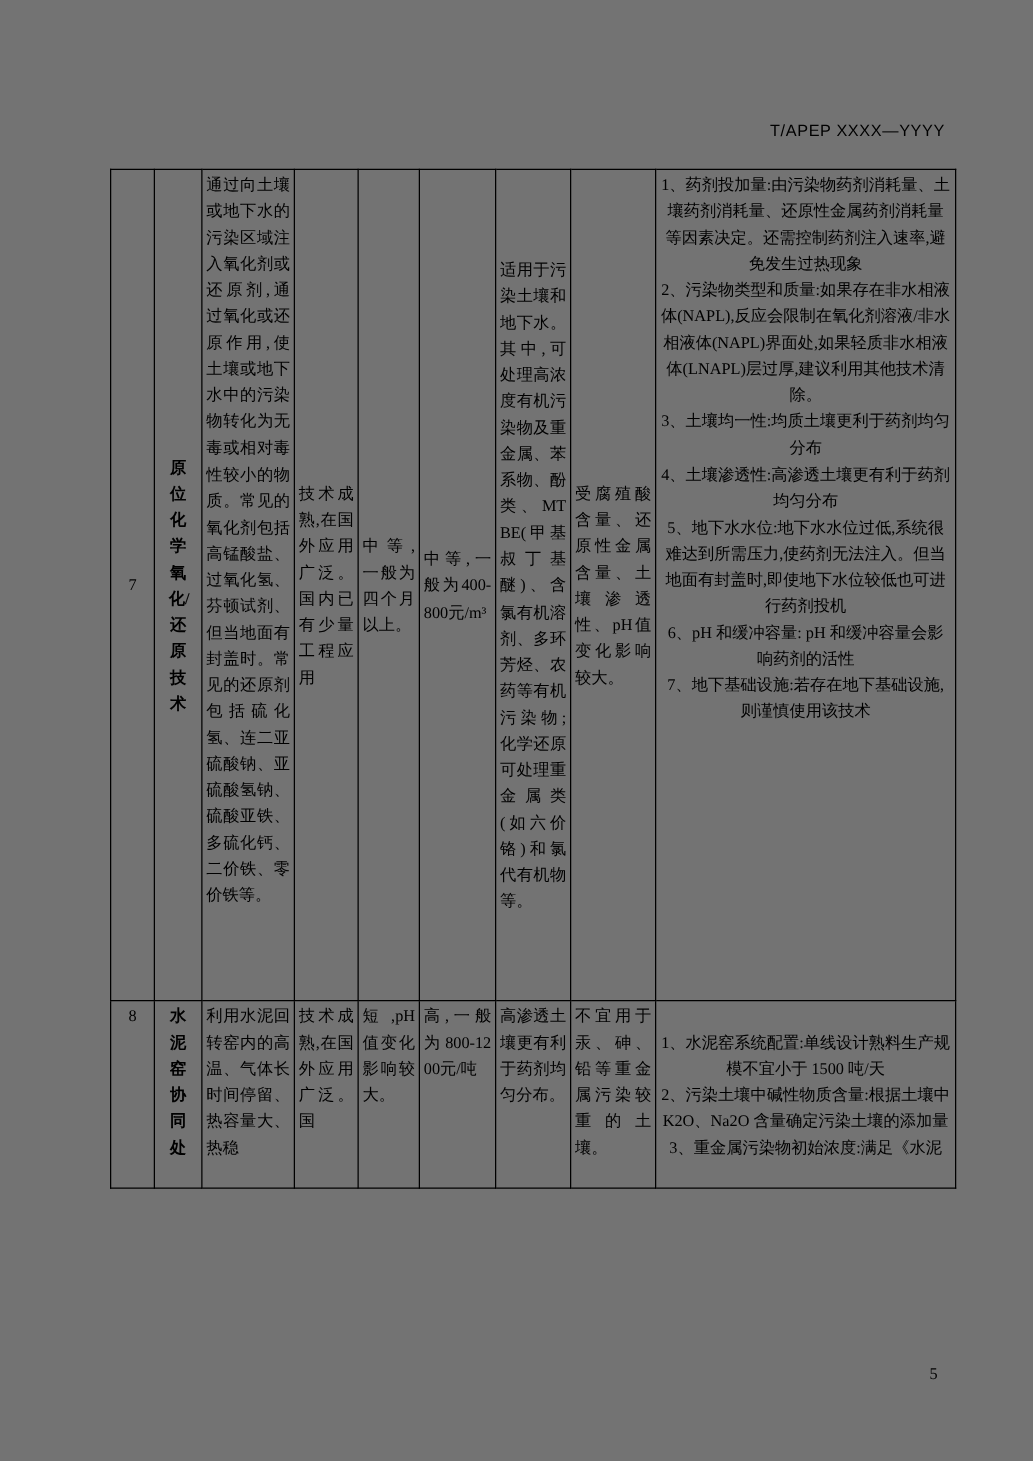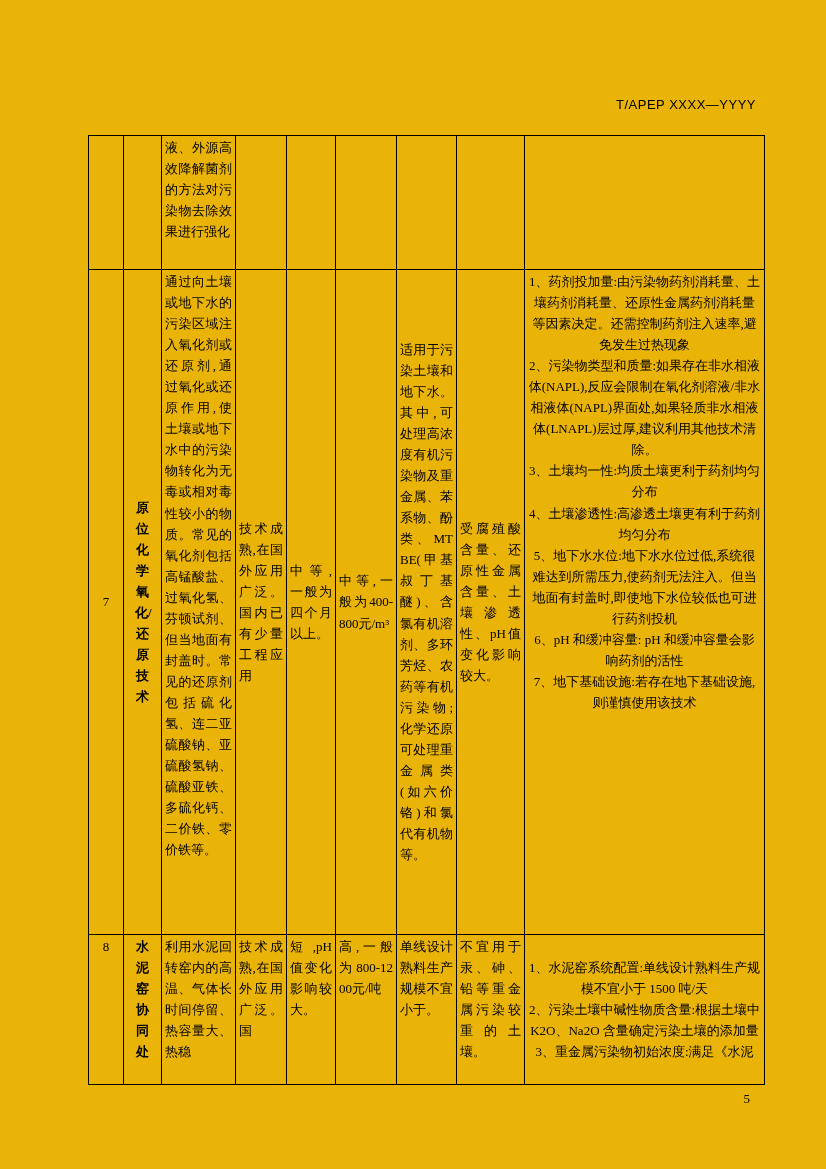--- a/index.html
+++ b/index.html
@@ -1,21 +1,21 @@
 <!DOCTYPE html>
 <html><head>
 <meta charset="utf-8">
 <style>
   * { margin: 0; padding: 0; box-sizing: border-box; }
   html, body { background: #ffffff; }
   .page {
     position: relative;
     width: 826px;
     height: 1169px;
-    background: #eab308;
+    background: #737373;
     overflow: hidden;
     font-family: "Liberation Serif", "DejaVu Serif", serif;
     color: #000;
   }
   .page-header {
     position: absolute;
     top: 97px;
     right: 70px;
     font-family: "Liberation Sans", "DejaVu Sans", sans-serif;
     font-size: 13px;
@@ -96,31 +96,20 @@
         <col class="c-name">
         <col class="c-desc">
         <col class="c-mat">
         <col class="c-time">
         <col class="c-cost">
         <col class="c-app">
         <col class="c-lim">
         <col class="c-key">
     </colgroup>
     <tbody>
-      <tr class="row-cont">
-        <td class="cell-no"></td>
-        <td class="cell-name"></td>
-        <td class="cell-text top">液、外源高效降解菌剂的方法对污染物去除效果进行强化</td>
-        <td></td>
-        <td></td>
-        <td></td>
-        <td></td>
-        <td></td>
-        <td></td>
-      </tr>
 
       <tr class="row-7">
         <td class="cell-no">7</td>
         <td class="cell-name">
           <div class="vname">原位化学氧化/还原技术</div>
         </td>
         <td class="cell-text top">通过向土壤或地下水的污染区域注入氧化剂或还原剂,通过氧化或还原作用,使土壤或地下水中的污染物转化为无毒或相对毒性较小的物质。常见的氧化剂包括高锰酸盐、过氧化氢、芬顿试剂、但当地面有封盖时。常见的还原剂包括硫化氢、连二亚硫酸钠、亚硫酸氢钠、硫酸亚铁、多硫化钙、二价铁、零价铁等。</td>
         <td class="cell-text">技术成熟,在国外应用广泛。国内已有少量工程应用</td>
         <td class="cell-text">中等,一般为四个月以上。</td>
         <td class="cell-text">中等,一般为400-800元/m³</td>
@@ -150,21 +139,21 @@
         <td class="cell-text">
           <div class="clip">技术成熟,在国外应用广泛。国</div>
         </td>
         <td class="cell-text">
           <div class="clip">短,pH值变化影响较大。</div>
         </td>
         <td class="cell-text">
           <div class="clip">高,一般为800-1200元/吨</div>
         </td>
         <td class="cell-text">
-          <div class="clip">单线设计熟料生产规模不宜小于。</div>
+          <div class="clip">高渗透土壤更有利于药剂均匀分布。</div>
         </td>
         <td class="cell-text">
           <div class="clip">不宜用于汞、砷、铅等重金属污染较重的土壤。</div>
         </td>
         <td class="cell-key">
           <div class="clip cell-key">1、水泥窑系统配置:单线设计熟料生产规模不宜小于 1500 吨/天
 2、污染土壤中碱性物质含量:根据土壤中 K2O、Na2O 含量确定污染土壤的添加量
 3、重金属污染物初始浓度:满足《水泥</div>
         </td>
       </tr>

